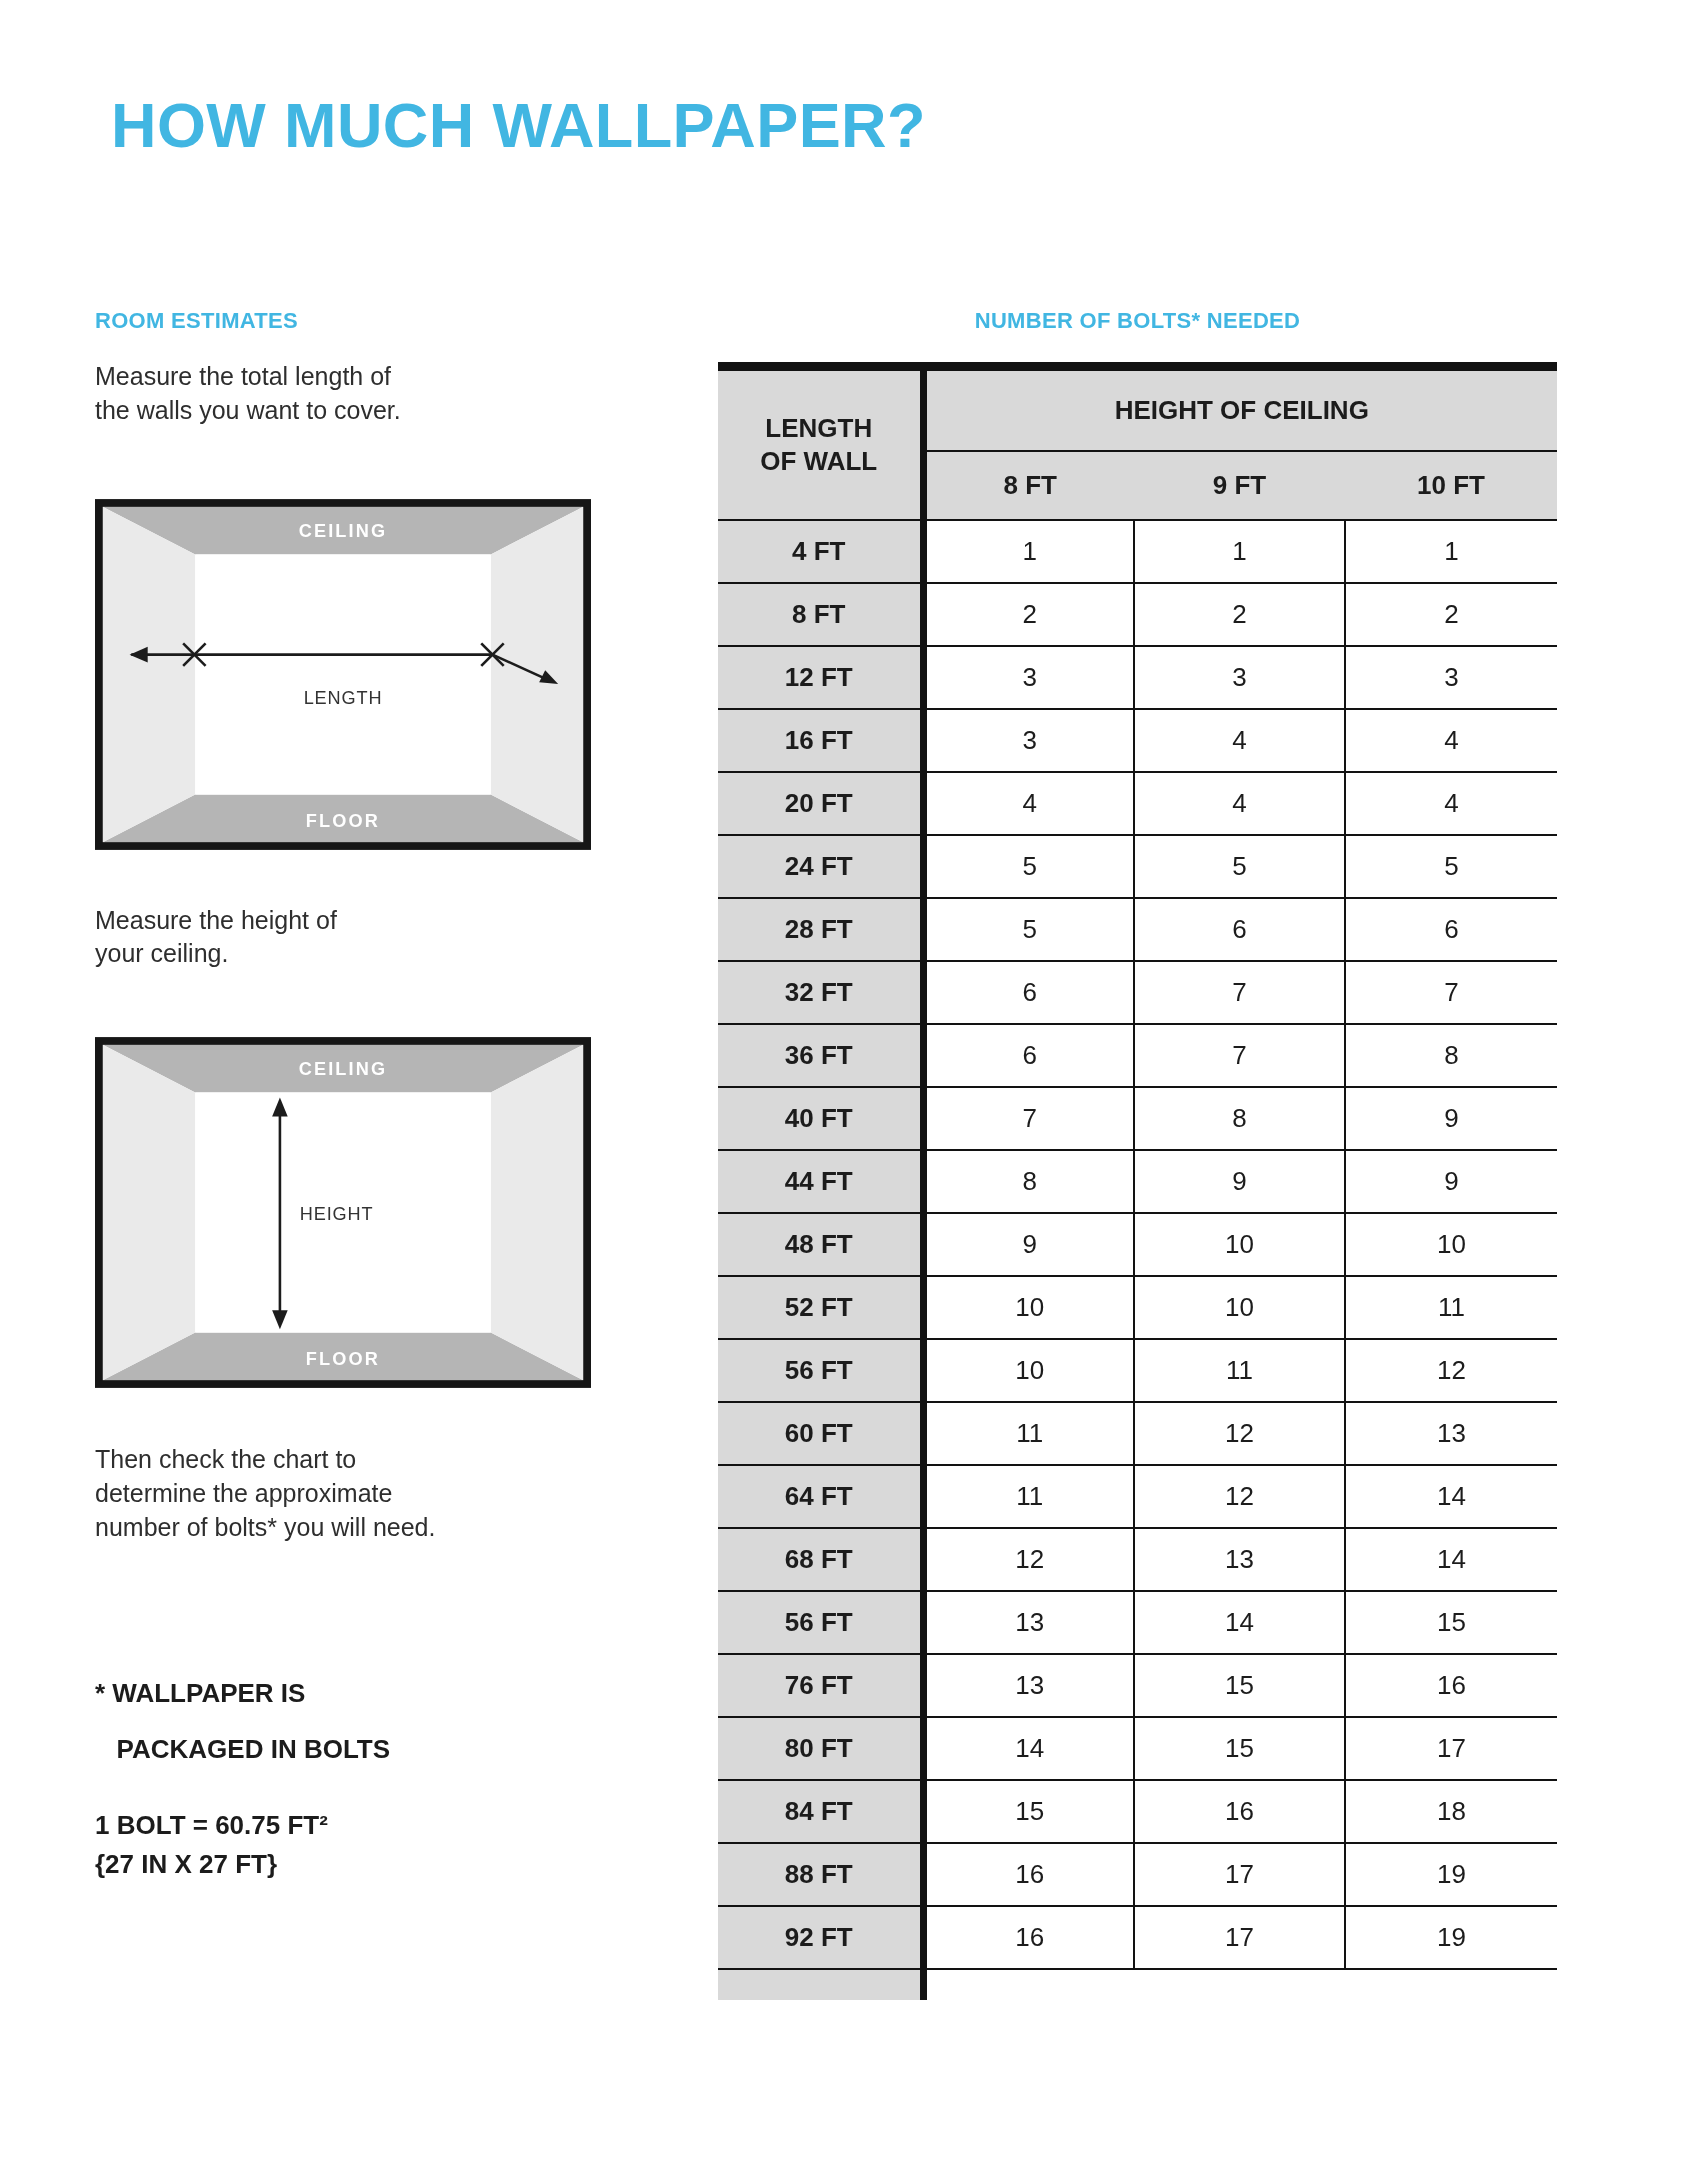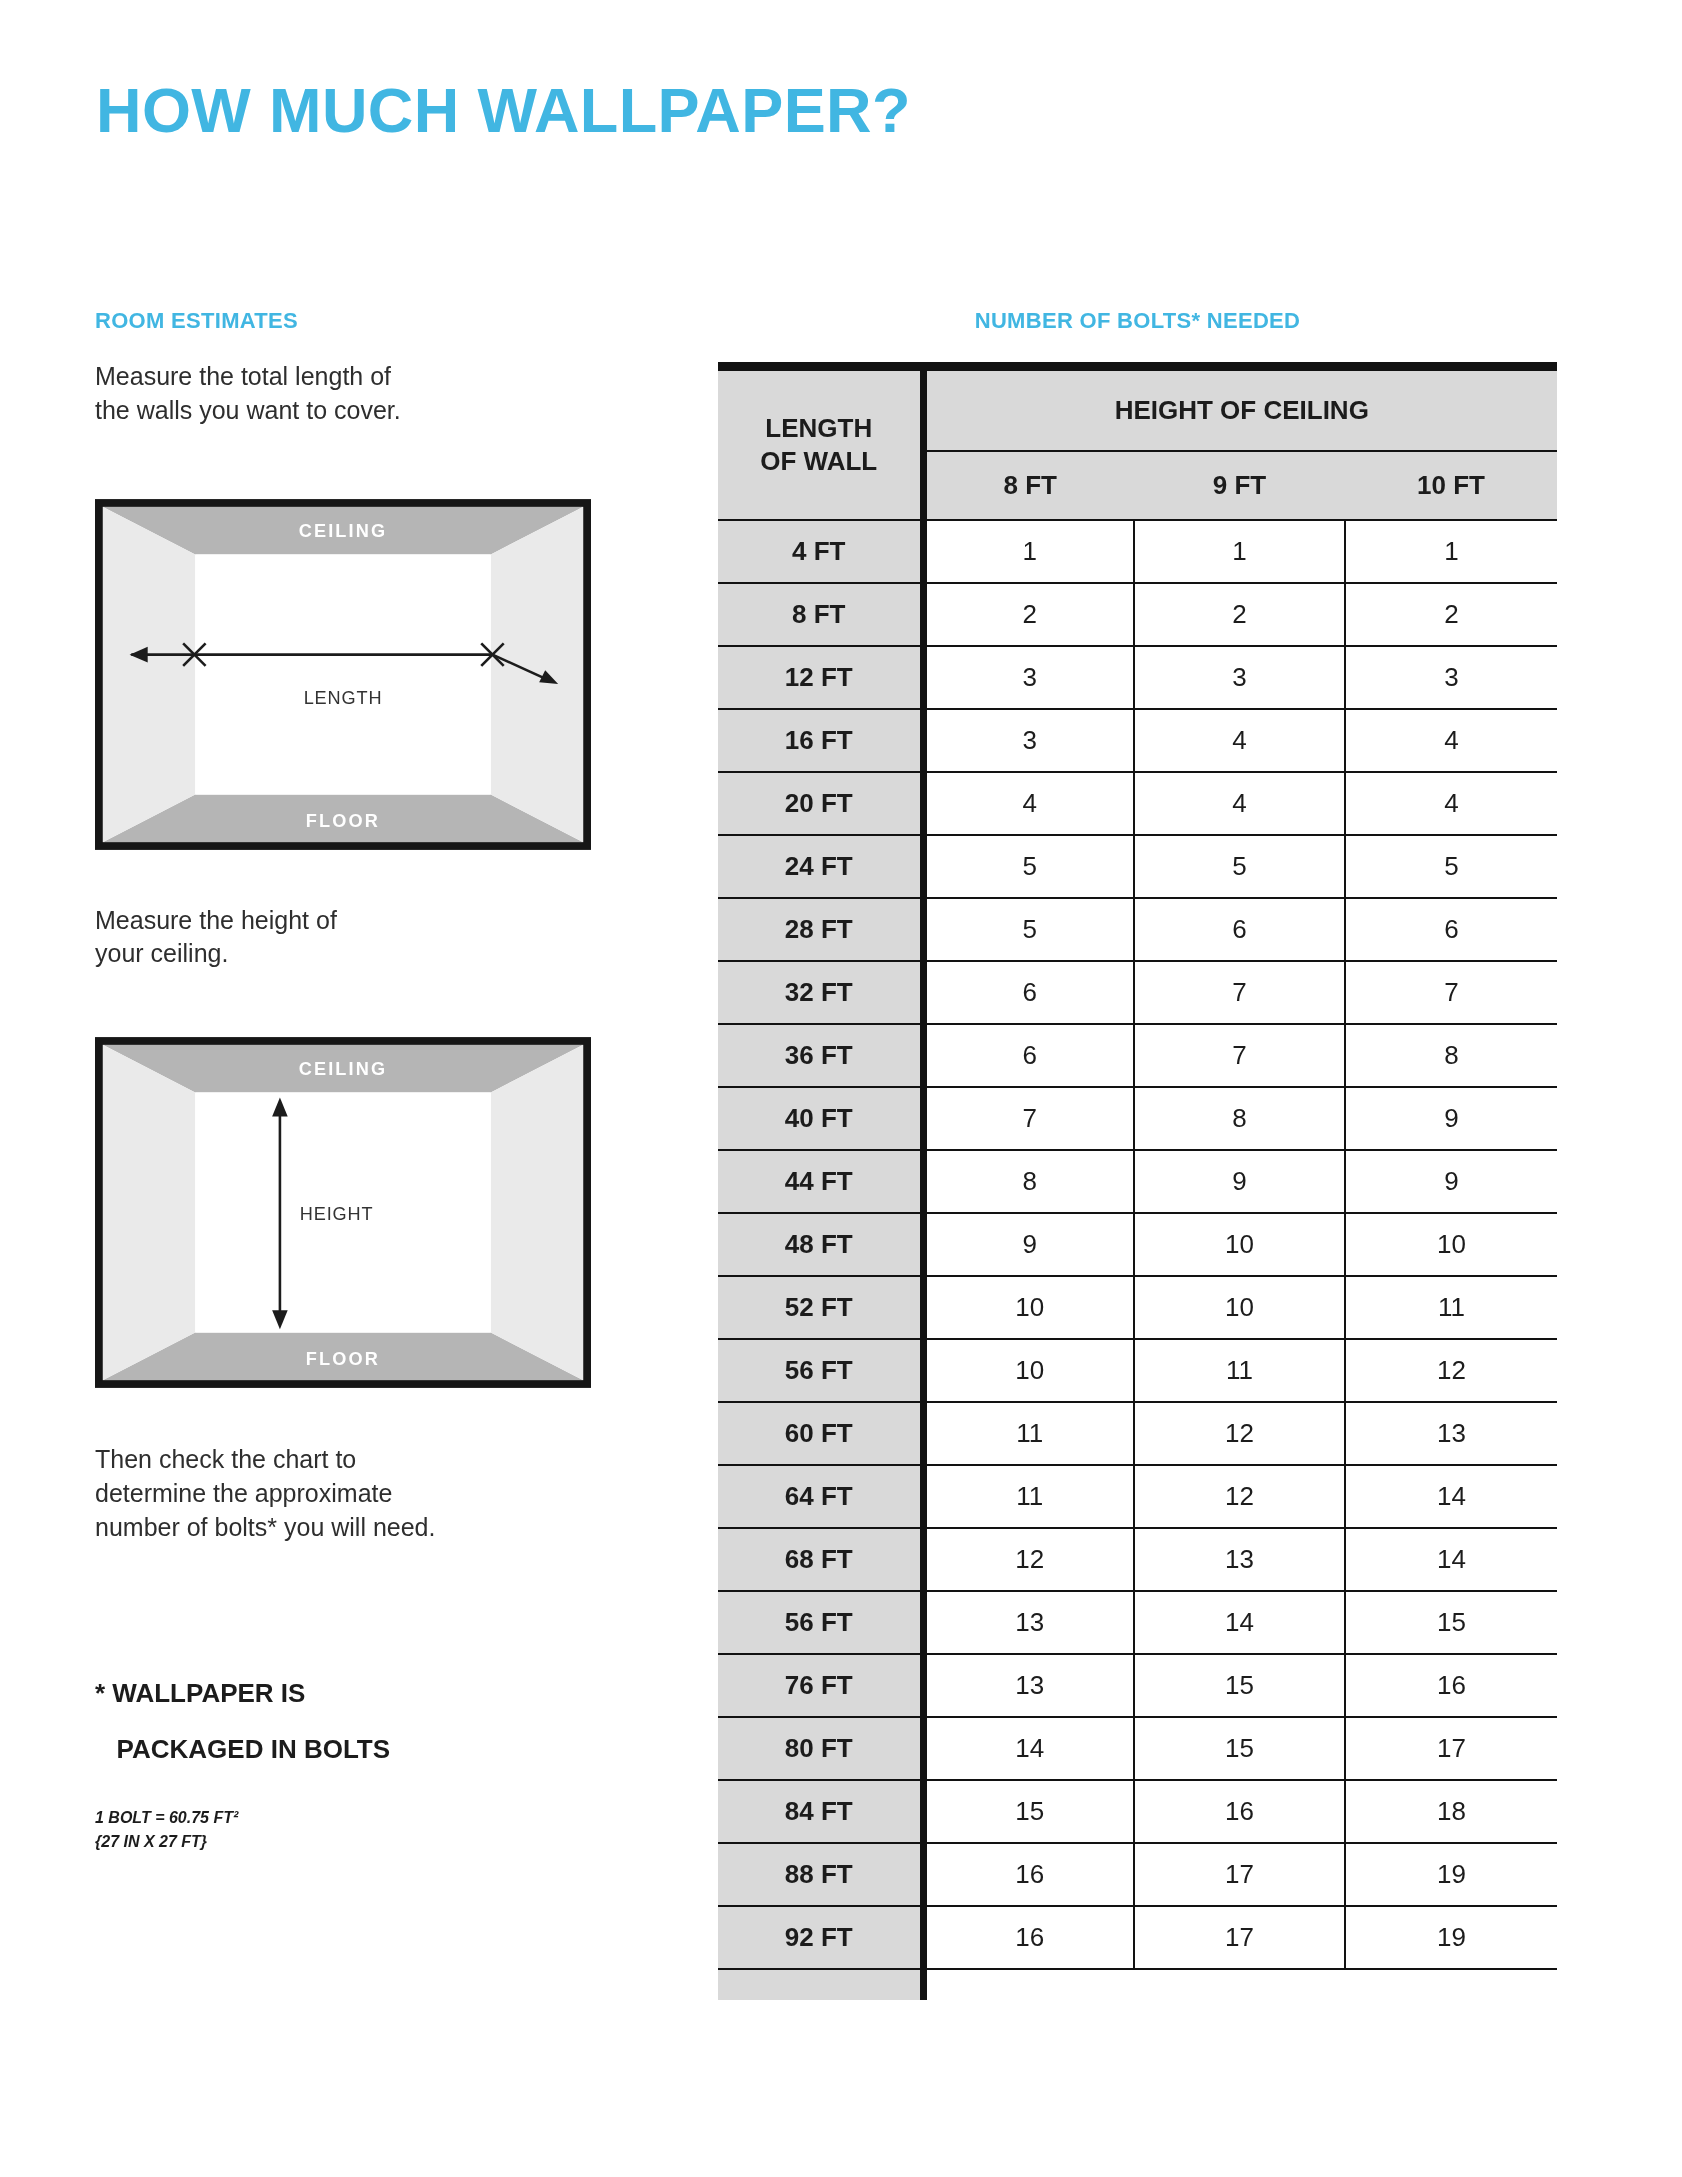--- a/index.html
+++ b/index.html
@@ -16,21 +16,21 @@
     width: 1683px;
     height: 2177px;
     background: #ffffff;
     overflow: hidden;
   }
 
   .title {
     position: absolute;
     left: 95px;
     top: 73px;
-    margin: 1px;
+    margin: 16px;
     font-size: 63px;
     font-weight: bold;
     letter-spacing: 0.4px;
     color: var(--accent);
   }
 
   .left-col  { position: absolute; left: 95px; top: 308px; width: 545px; }
   .right-col { position: absolute; left: 718px; top: 308px; width: 839px; }
 
   .section-heading {
@@ -65,25 +65,24 @@
     margin-top: 132px;
     font-size: 26px;
     font-weight: bold;
     line-height: 1.35;
     color: #1c1c1c;
   }
   .footnote .indent { margin-left: 21.6px; margin-top: 21px; }
 
   .bolt-info {
     margin-top: 39px;
-    font-size: 16px;
+    font-size: 26px;
     font-weight: bold;
     line-height: 1.5;
     color: #1c1c1c;
-    font-style: italic;
   }
 
   
   .bolts-table {
     margin-top: 28px;
     width: 839px;
     border-collapse: collapse;
     table-layout: fixed;
     border-top: 9.5px solid var(--line);
   }

